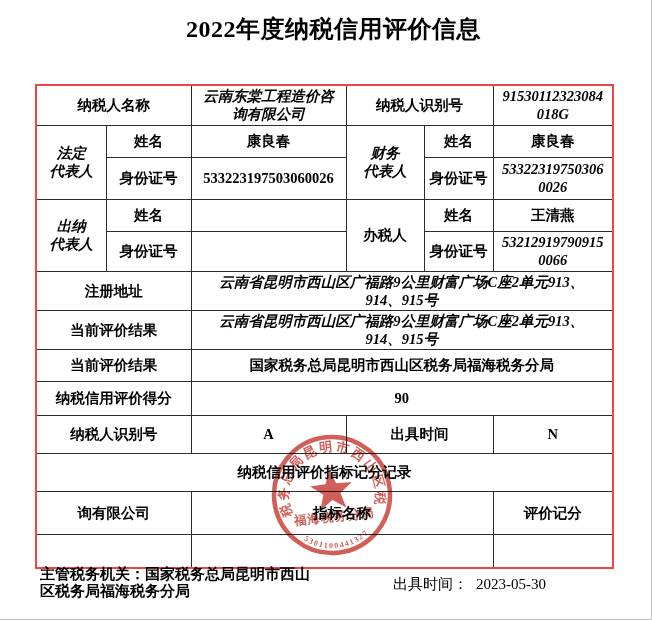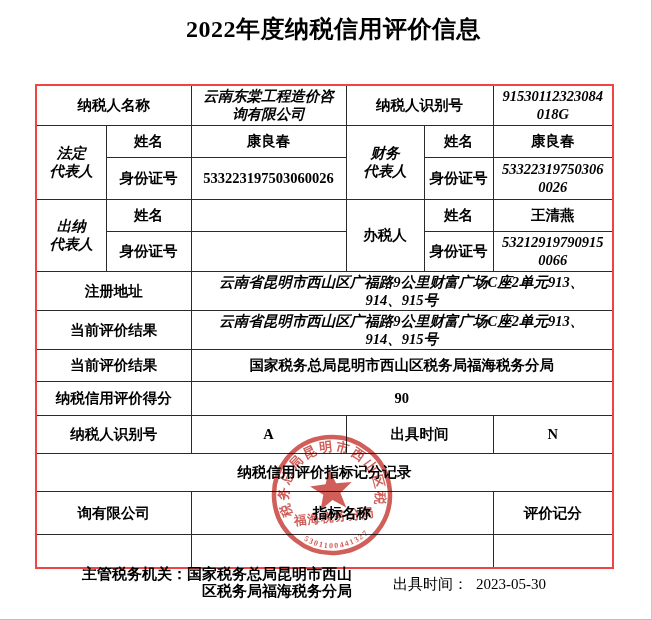--- a/index.html
+++ b/index.html
@@ -36,21 +36,21 @@
   tr.r10{height:38px} tr.r11{height:38px} tr.r12{height:43px}
   tr.r13{height:33px}
   .stamp{
     position:absolute;left:252px;top:415px;width:160px;height:160px;
     mix-blend-mode:multiply;opacity:.85;
     transform:rotate(-6deg);
     pointer-events:none;
   }
   .footer-authority{
     position:absolute;left:40px;top:566px;width:312px;
-    text-align:right;font-size:15px;font-weight:700;
+    text-align:left;font-size:15px;font-weight:700;
     white-space:pre-line;line-height:1.15;
   }
   .footer-date{
     position:absolute;left:393px;top:575px;
     font-size:15px;font-weight:400;
   }
   .footer-date .gap{display:inline-block;width:8px;}
 </style>
 </head>
 <body>

